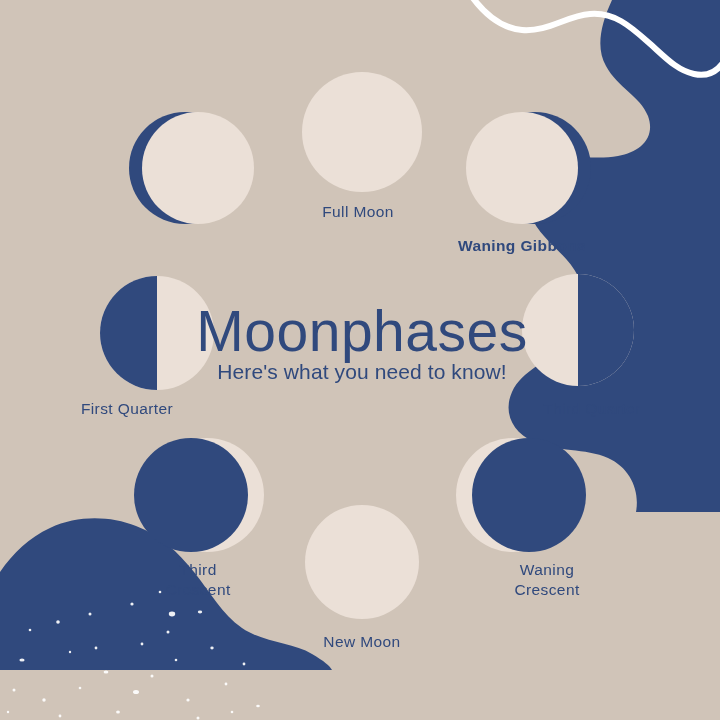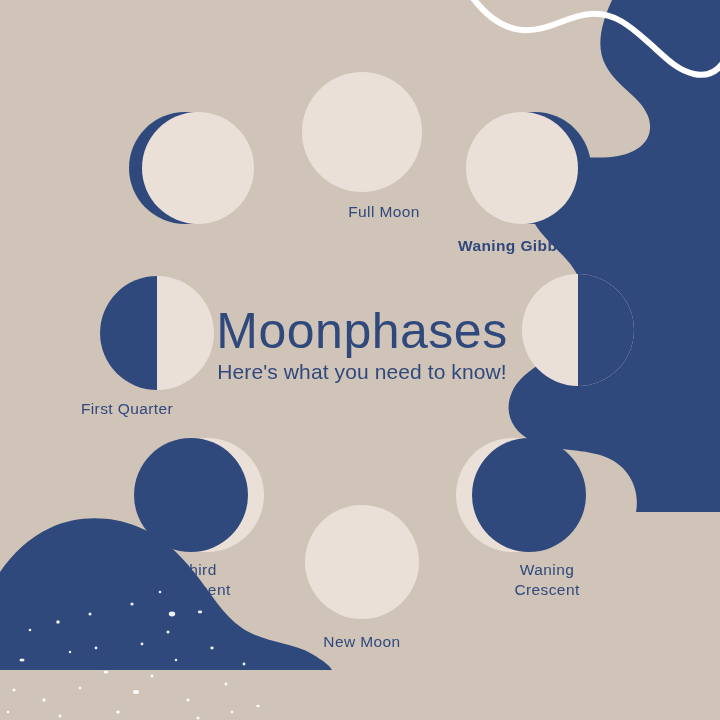--- a/index.html
+++ b/index.html
@@ -47,21 +47,21 @@
     position: absolute;
     left: 362px;
     top: 306px;
     width: 420px;
     transform: translateX(-50%);
     text-align: center;
   }
   #title-text {
     color: #30497d;
     font-family: "Liberation Sans", sans-serif;
-    font-size: 50px;
+    font-size: 57px;
     font-weight: 300;
     letter-spacing: 0.5px;
     line-height: 50px;
   }
   #subtitle-text {
     color: #30497d;
     font-family: "Liberation Sans", sans-serif;
     font-size: 21px;
     font-weight: 400;
     letter-spacing: 0.1px;
@@ -193,21 +193,21 @@
       <circle cx="362" cy="562" r="57" fill="#ebe0d7"></circle>
     </g>
 
     <g>
       <circle cx="513" cy="495" r="57" fill="#ebe0d7"></circle>
       <circle cx="529" cy="495" r="57" fill="#30497d"></circle>
     </g>
   </svg>
 
 
-  <div class="phase-label" style="left:384px; top:202px;">Full Moon</div>
+  <div class="phase-label" style="left:358px; top:202px;">Full Moon</div>
 
   <div class="phase-label" style="left:522px; top:236px;font-weight:bold;">Waning Gibbons</div>
 
   <div class="phase-label" style="left:127px; top:399px;">First Quarter</div>
 
   <div class="phase-label" style="left:592px; top:399px;">Third Quarter</div>
 
   <div class="phase-label" style="left:198px; top:560px;">Third
 Crescent</div>
 

